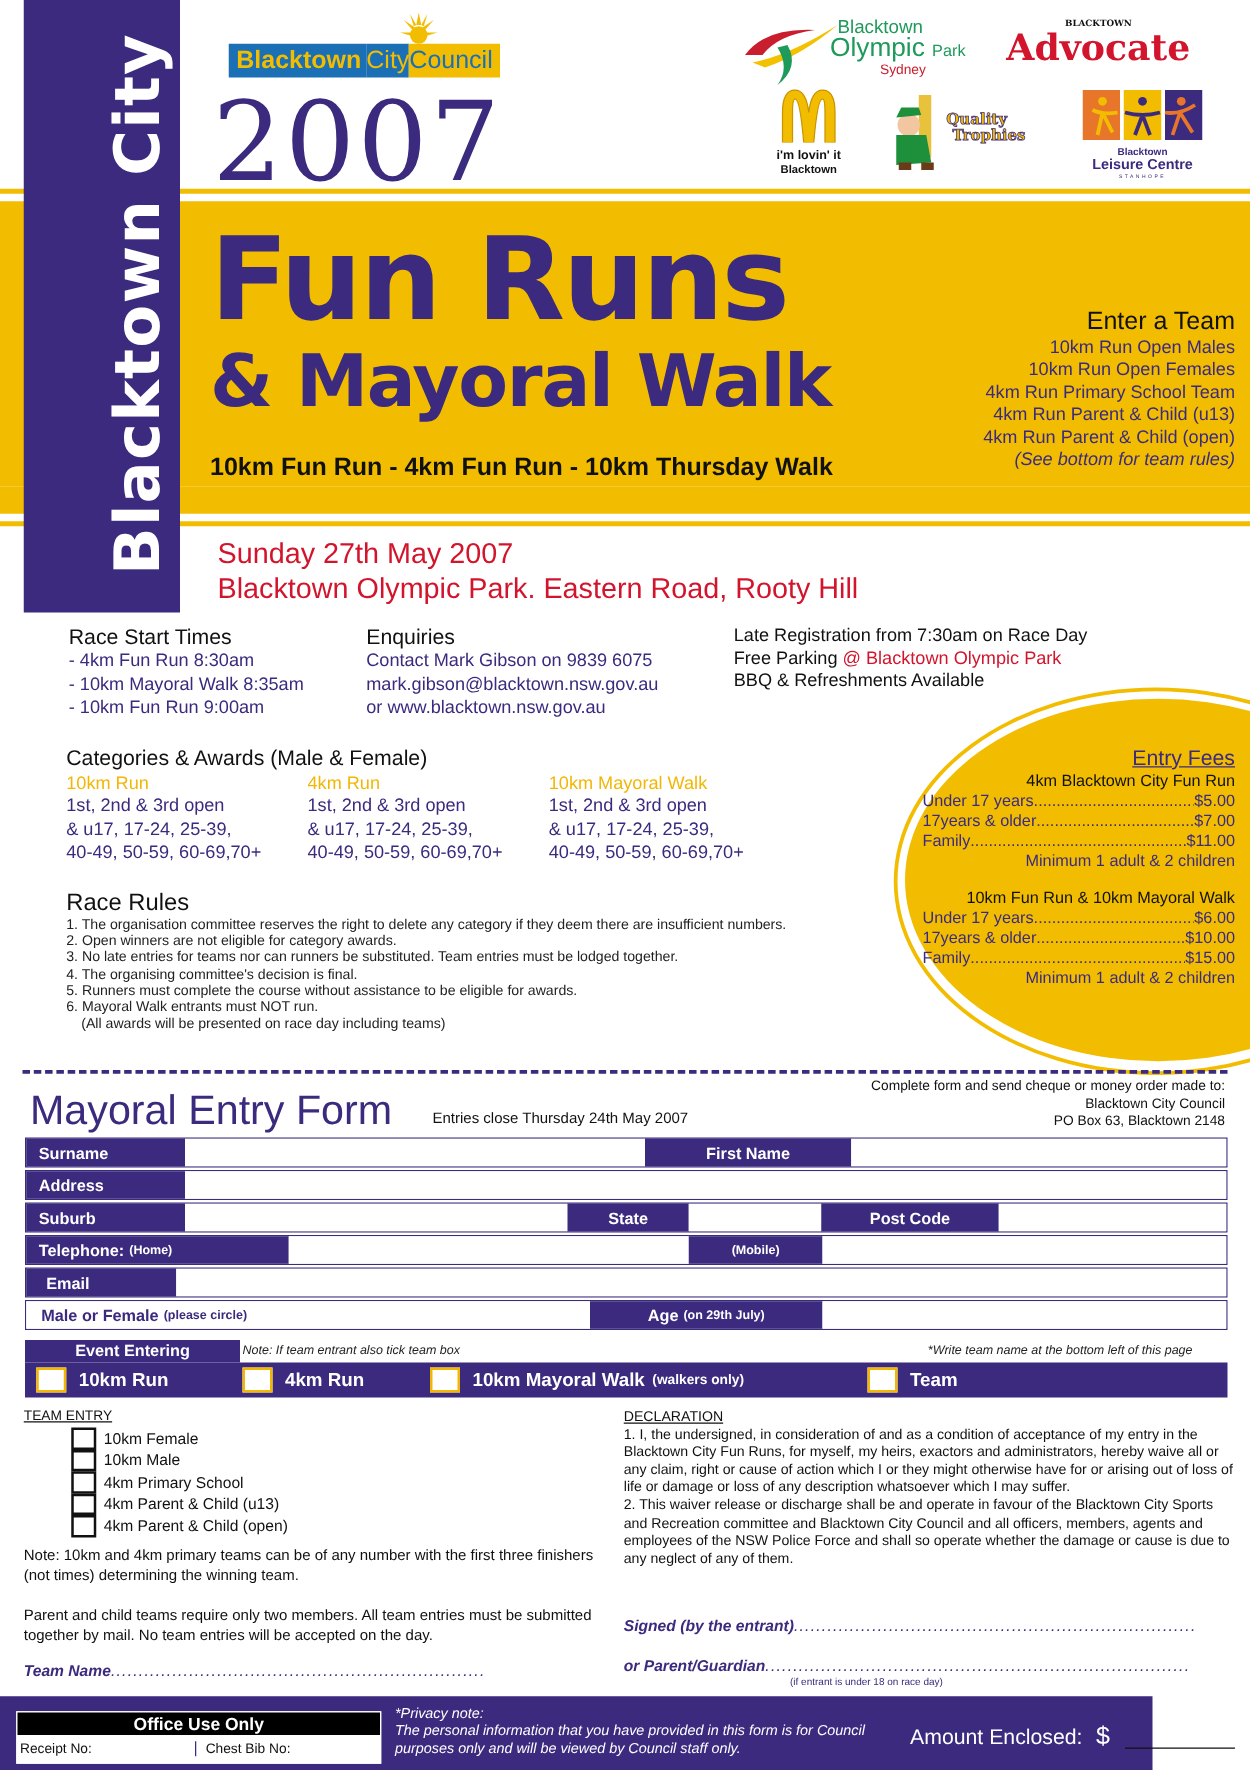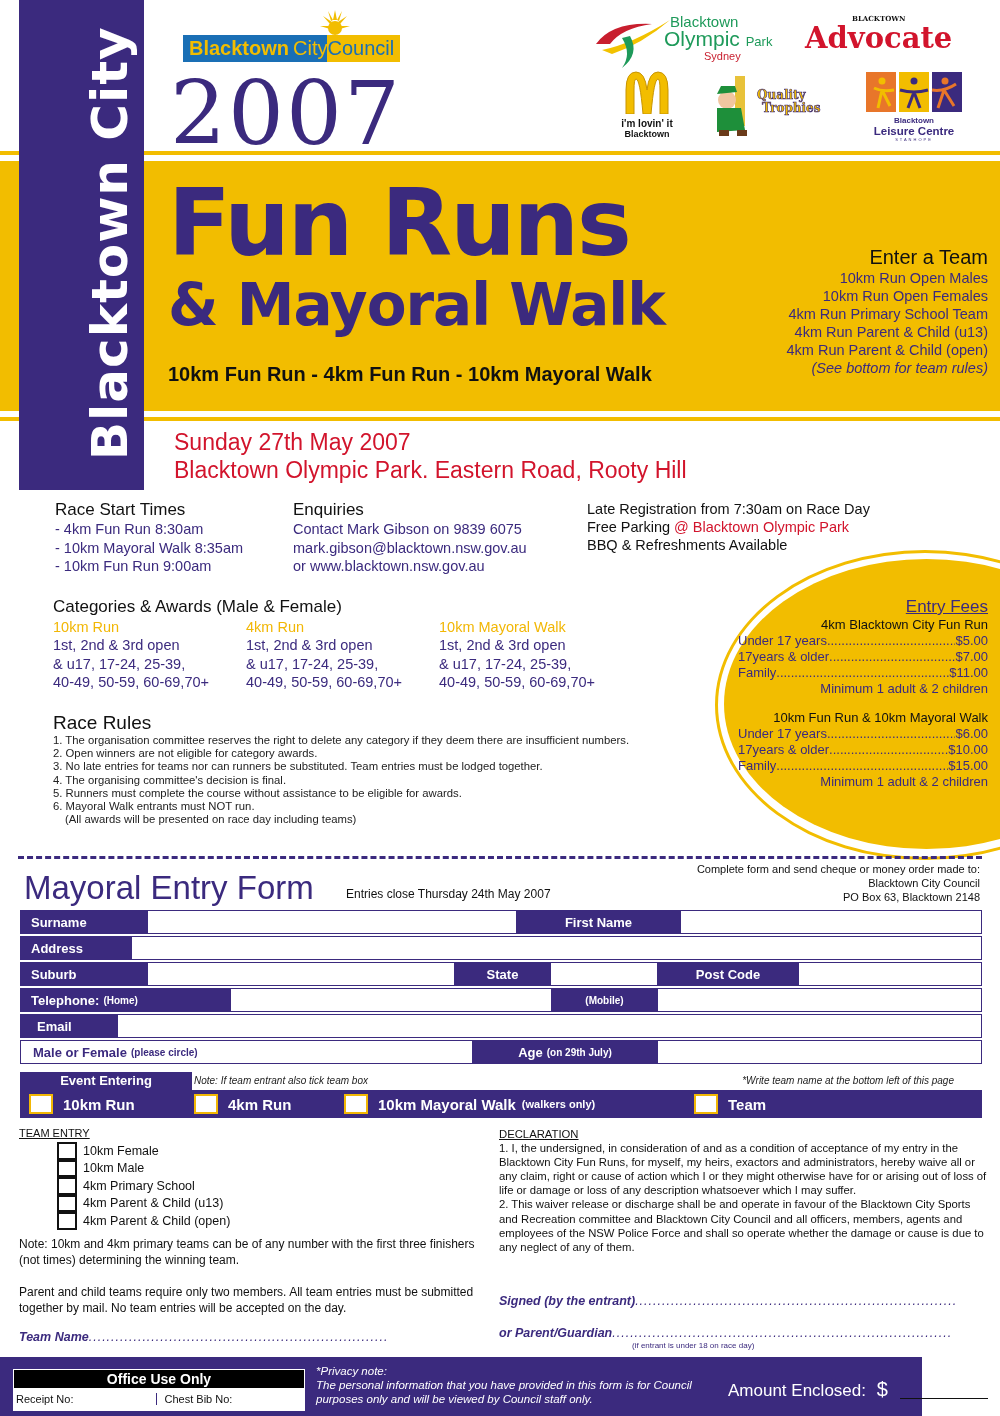--- a/index.html
+++ b/index.html
@@ -201,21 +201,21 @@
     <circle cx="48" cy="9" r="3.5" fill="#3b2a7e"></circle>
     <circle cx="79" cy="9" r="3.5" fill="#e8762a"></circle>
   </svg>
   <div style="font-size:8px;font-weight:bold;color:#3b2a7e;line-height:9px;">Blacktown</div>
   <div style="font-size:11.5px;font-weight:bold;color:#3b2a7e;line-height:12px;">Leisure Centre</div>
   <div style="font-size:4px;letter-spacing:2px;color:#3b2a7e;">STANHOPE</div>
 </div>
 
 <div class="abs title1">Fun Runs</div>
 <div class="abs title2">&amp; Mayoral Walk</div>
-<div class="abs subtitle">10km Fun Run - 4km Fun Run - 10km Mayoral Walk</div>
+<div class="abs subtitle">10km Fun Run - 4km Fun Run - 10km Thursday Walk</div>
 
 <div class="abs team-box">
   <h3>Enter a Team</h3>
   <div>10km Run Open Males</div>
   <div>10km Run Open Females</div>
   <div>4km Run Primary School Team</div>
   <div>4km Run Parent &amp; Child (u13)</div>
   <div>4km Run Parent &amp; Child (open)</div>
   <div class="note">(See bottom for team rules)</div>
 </div>
@@ -331,42 +331,42 @@
   <div>PO Box 63, Blacktown 2148</div>
 </div>
 
 <div class="abs frow" style="top:910px;">
   <div class="cell-lbl" style="width:127px;padding-left:10px;">Surname</div>
   <input class="cell-in" style="width: 368px; flex: 0 0 auto;">
   <div class="cell-lbl" style="width:165px;justify-content:center;">First Name</div>
   <input class="cell-in" style="">
 </div>
 <div class="abs frow" style="top:936px;">
-  <div class="cell-lbl" style="width:111px;padding-left:10px;">Address</div>
+  <div class="cell-lbl" style="width:127px;padding-left:10px;">Address</div>
   <input class="cell-in" style="">
 </div>
 <div class="abs frow" style="top:962px;">
   <div class="cell-lbl" style="width:127px;padding-left:10px;">Suburb</div>
   <input class="cell-in" style="flex: 0 0 auto; width: 306px;">
   <div class="cell-lbl" style="width:97px;justify-content:center;">State</div>
   <input class="cell-in" style="flex: 0 0 auto; width: 106px;">
   <div class="cell-lbl" style="width:142px;justify-content:center;">Post Code</div>
   <input class="cell-in" style="">
 </div>
 <div class="abs frow" style="top:988px;">
   <div class="cell-lbl" style="width:210px;padding-left:10px;">
       <span>Telephone:</span>
       <small>(Home)</small>
     </div>
   <input class="cell-in" style="flex: 0 0 auto; width: 320px;">
   <div class="cell-lbl" style="width:107px;justify-content:center;font-size:10px;">(Mobile)</div>
   <input class="cell-in" style="">
 </div>
 <div class="abs frow" style="top:1014px;">
-  <div class="cell-lbl" style="width:97px;padding-left:16px;">Email</div>
+  <div class="cell-lbl" style="width:120px;padding-left:16px;">Email</div>
   <input class="cell-in" style="">
 </div>
 <div class="abs frow" style="top:1040px;">
   <div class="cell-blank-lbl" style="width:451px;">
       <span>Male or Female</span>
       <small style="font-size:10px;margin-left:4px;">(please circle)</small>
     </div>
   <div class="cell-lbl" style="width:186px;justify-content:center;">
       <span>Age</span>
       <small>(on 29th July)</small>

